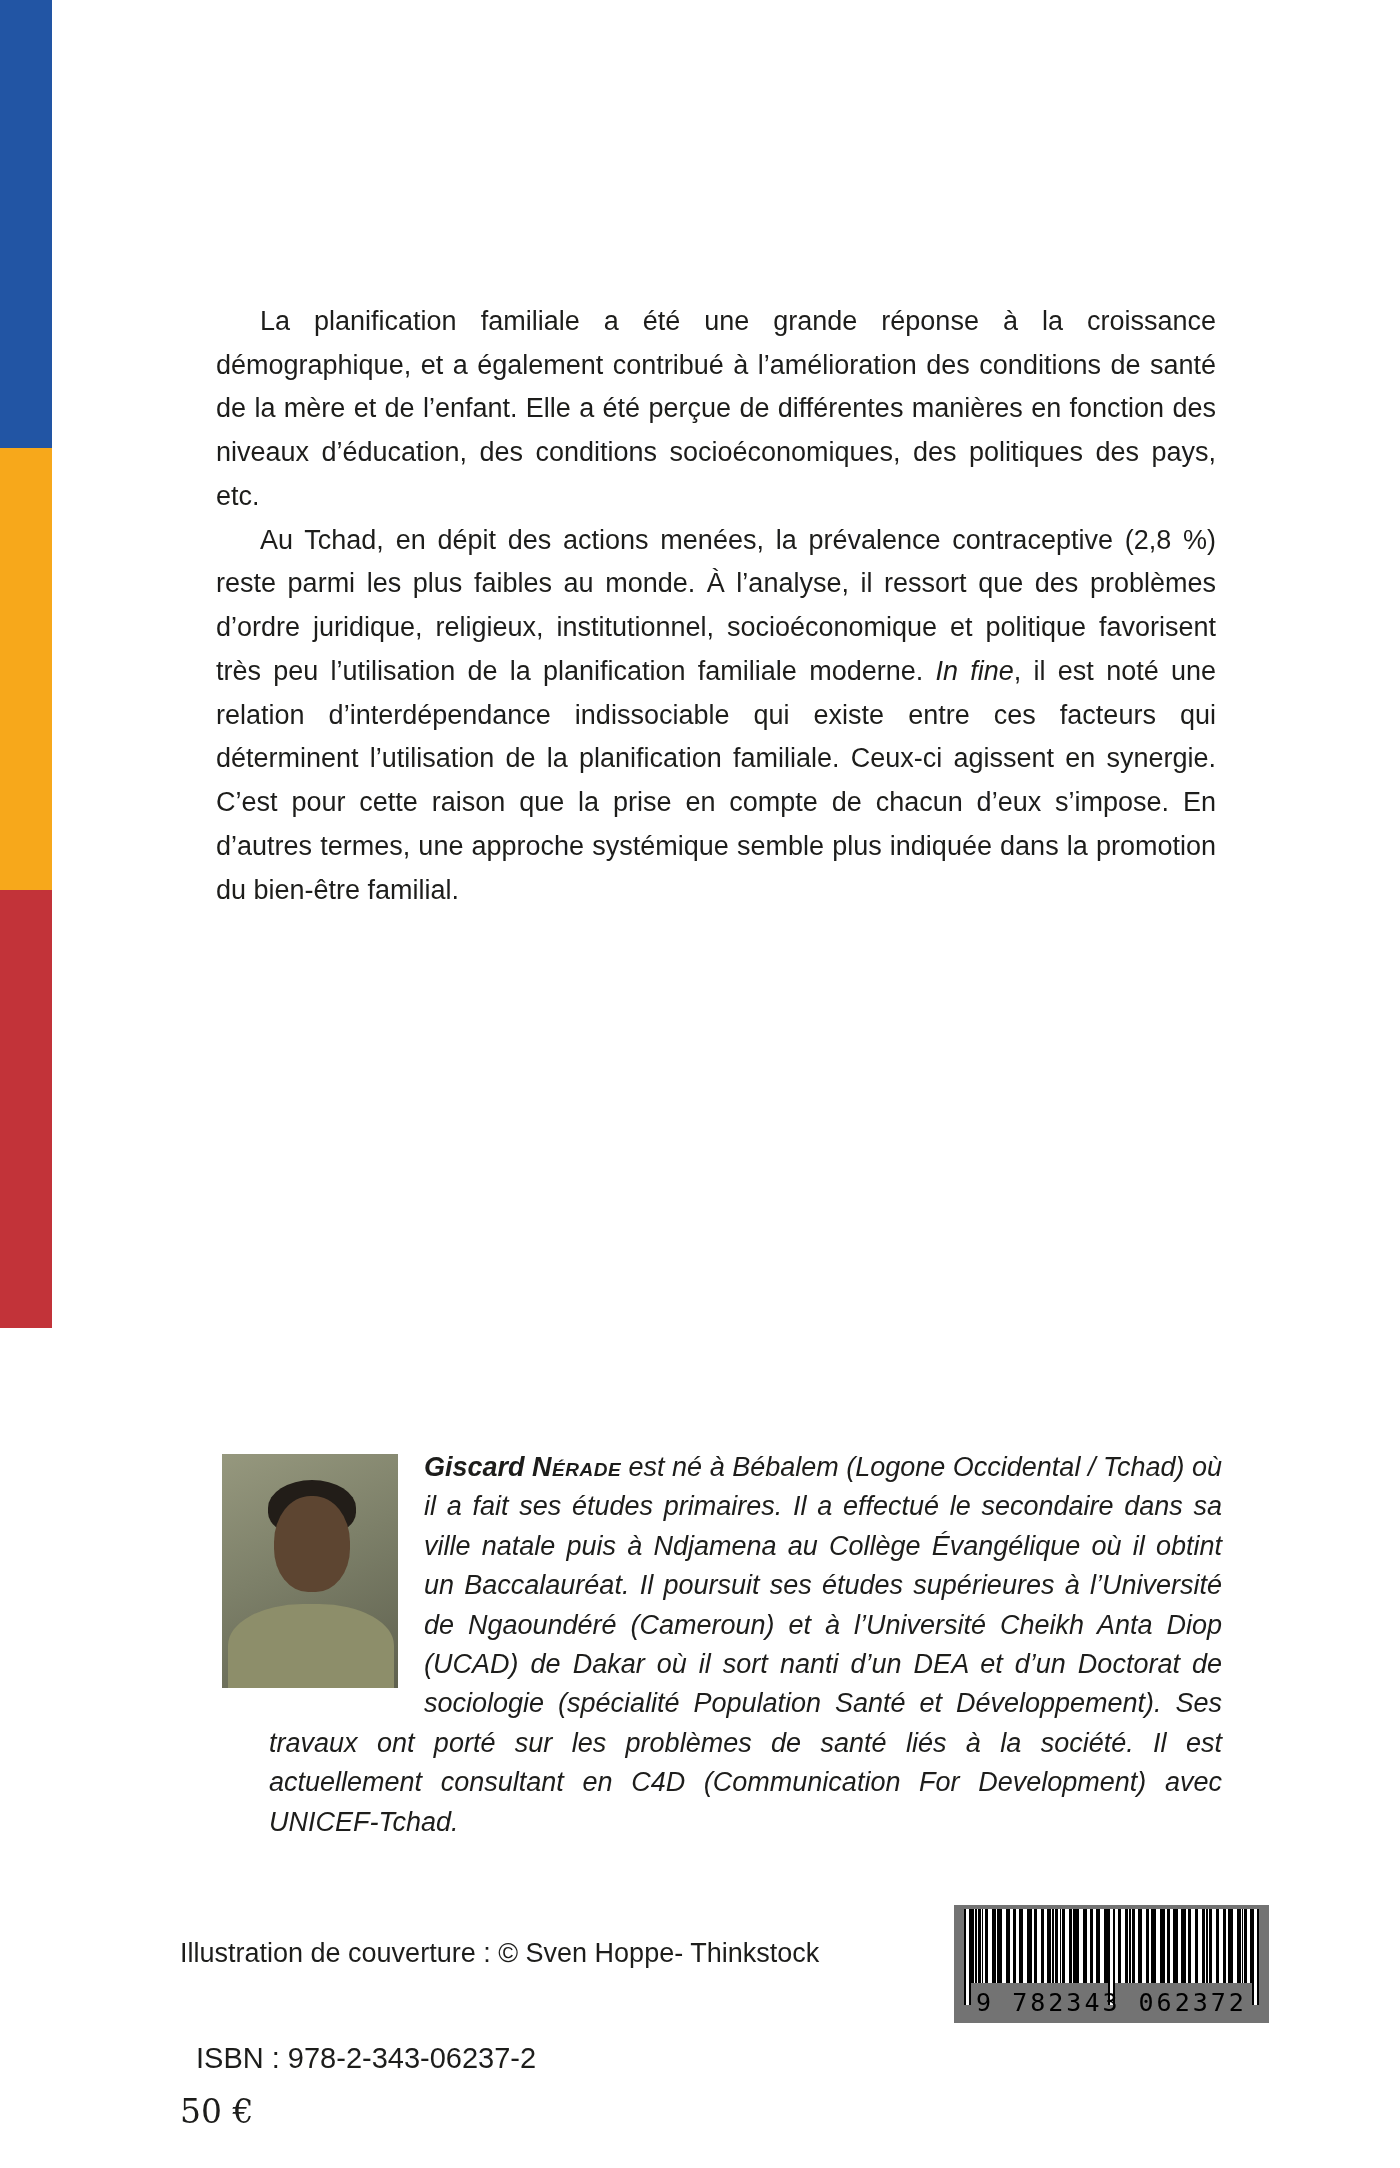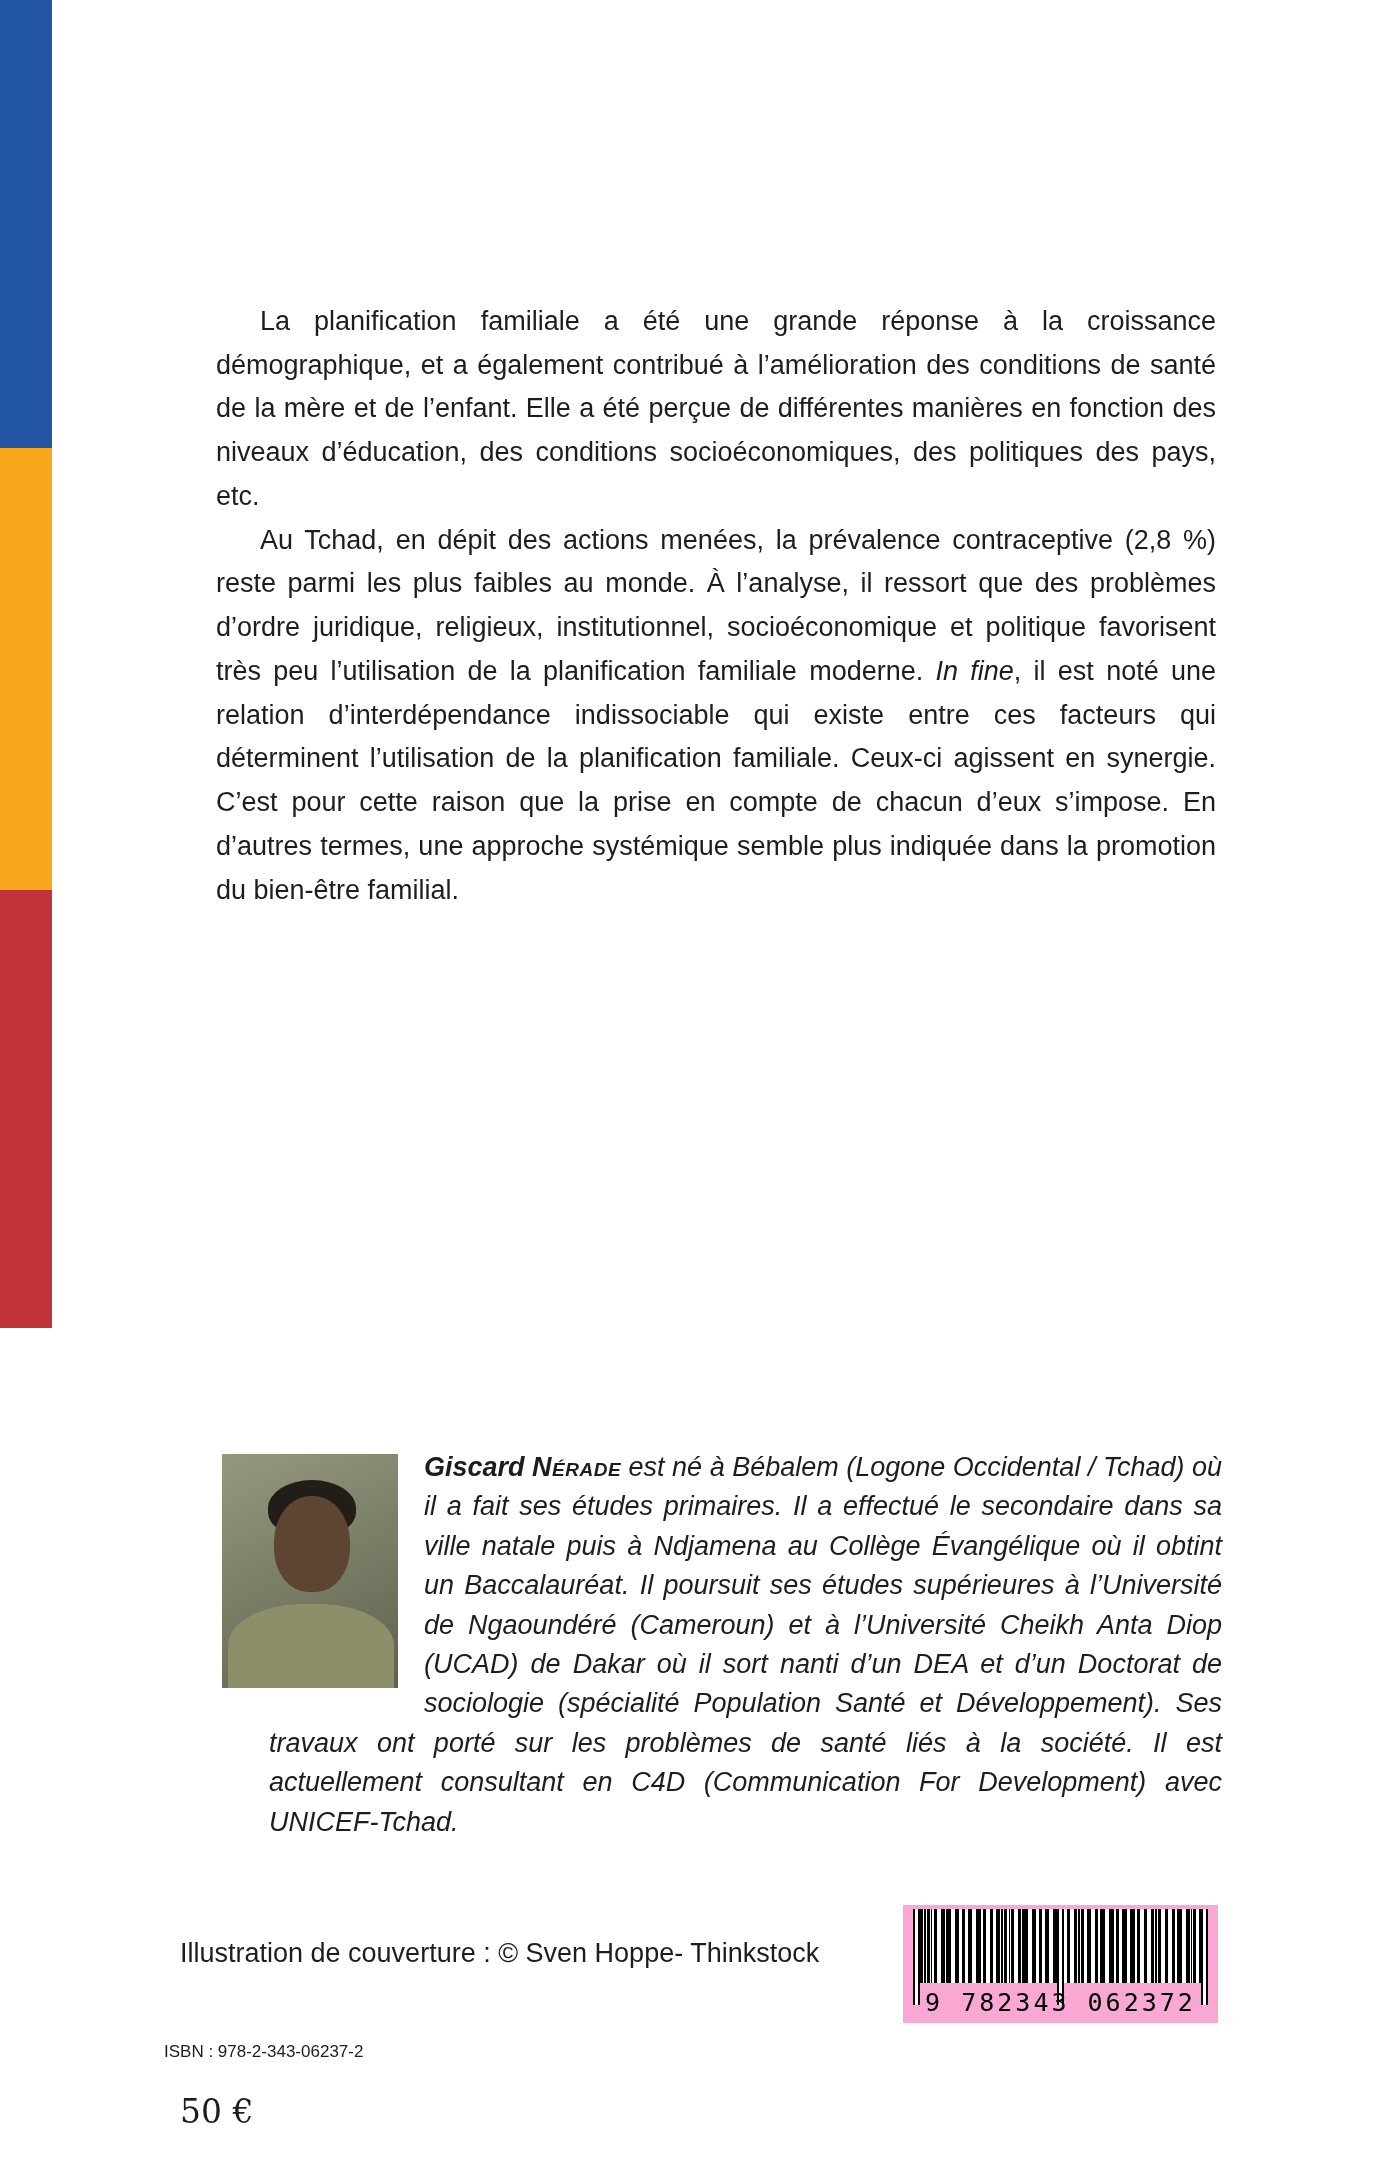--- a/index.html
+++ b/index.html
@@ -75,41 +75,41 @@
 
   
   .credit {
     position: absolute;
     left: 180px;
     top: 1938px;
     font-size: 27px;
   }
   .isbn {
     position: absolute;
-    left: 164px;
+    left: 196px;
     top: 2042px;
-    font-size: 17px;
+    font-size: 29px;
     text-align: right;
   }
   .price {
     position: absolute;
     left: 180px;
     top: 2092px;
     font-size: 33px;
     font-family: "DejaVu Serif", serif;
   }
 
   
   .barcode {
     position: absolute;
-    left: 903px;
+    left: 954px;
     top: 1905px;
     width: 315px;
     height: 118px;
-    background: #f9a8d4;
+    background: #737373;
   }
   .bars {
     position: absolute;
     left: 10px;
     right: 10px;
     top: 4px;
     height: 74px;
     background:
       repeating-linear-gradient(90deg, #000 0 3px, transparent 3px 7px),
       repeating-linear-gradient(90deg, #000 0 2px, transparent 2px 11px),

